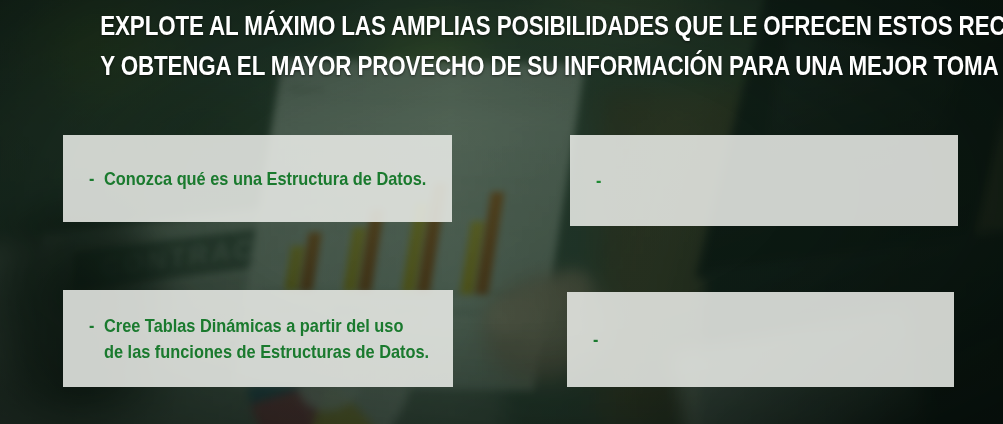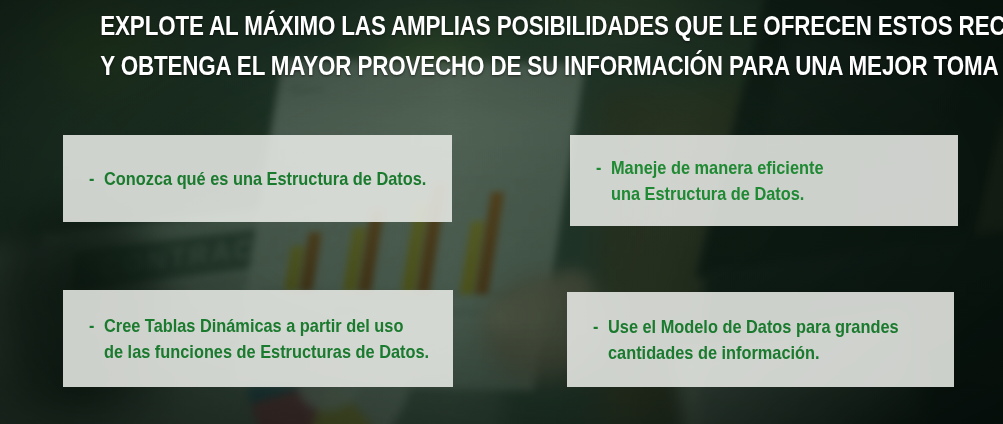--- a/index.html
+++ b/index.html
@@ -413,41 +413,33 @@
         <span class="dash">-</span>
         <span class="lines">
           <span class="ln">Conozca qué es una Estructura de Datos.</span>
         </span>
       </div>
     </div>
 
     <div class="callout" id="box2">
       <div class="body">
         <span class="dash">-</span>
-        <span class="lines">
-          <span class="ln">Maneje de manera eficiente</span>
-          <span class="ln">una Estructura de Datos.</span>
-        </span>
       </div>
     </div>
 
     <div class="callout" id="box3">
       <div class="body">
         <span class="dash">-</span>
         <span class="lines">
           <span class="ln">Cree Tablas Dinámicas a partir del uso</span>
           <span class="ln">de las funciones de Estructuras de Datos.</span>
         </span>
       </div>
     </div>
 
     <div class="callout" id="box4">
       <div class="body">
         <span class="dash">-</span>
-        <span class="lines">
-          <span class="ln">Use el Modelo de Datos para grandes</span>
-          <span class="ln">cantidades de información.</span>
-        </span>
       </div>
     </div>
 
   </div>
 </div>
 
 </body></html>

